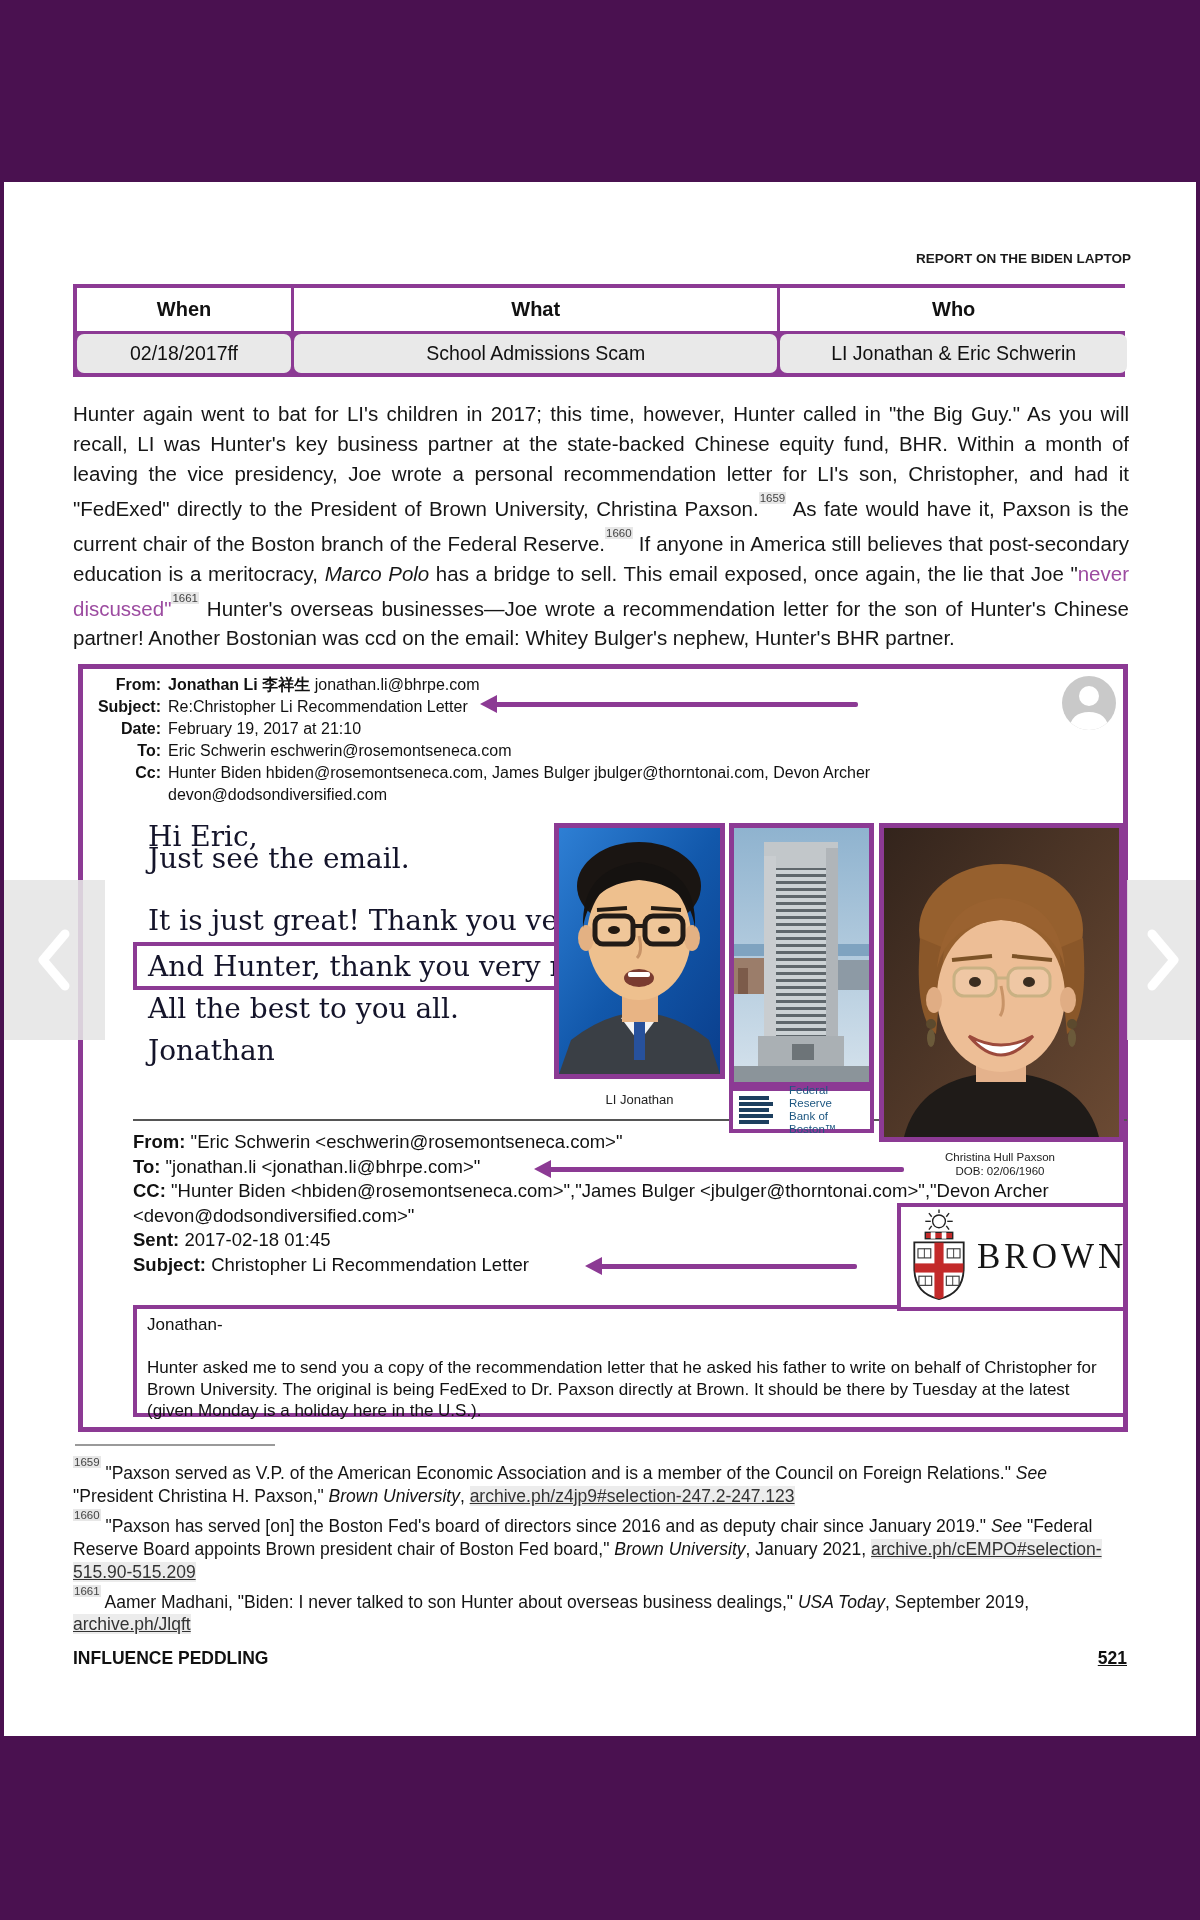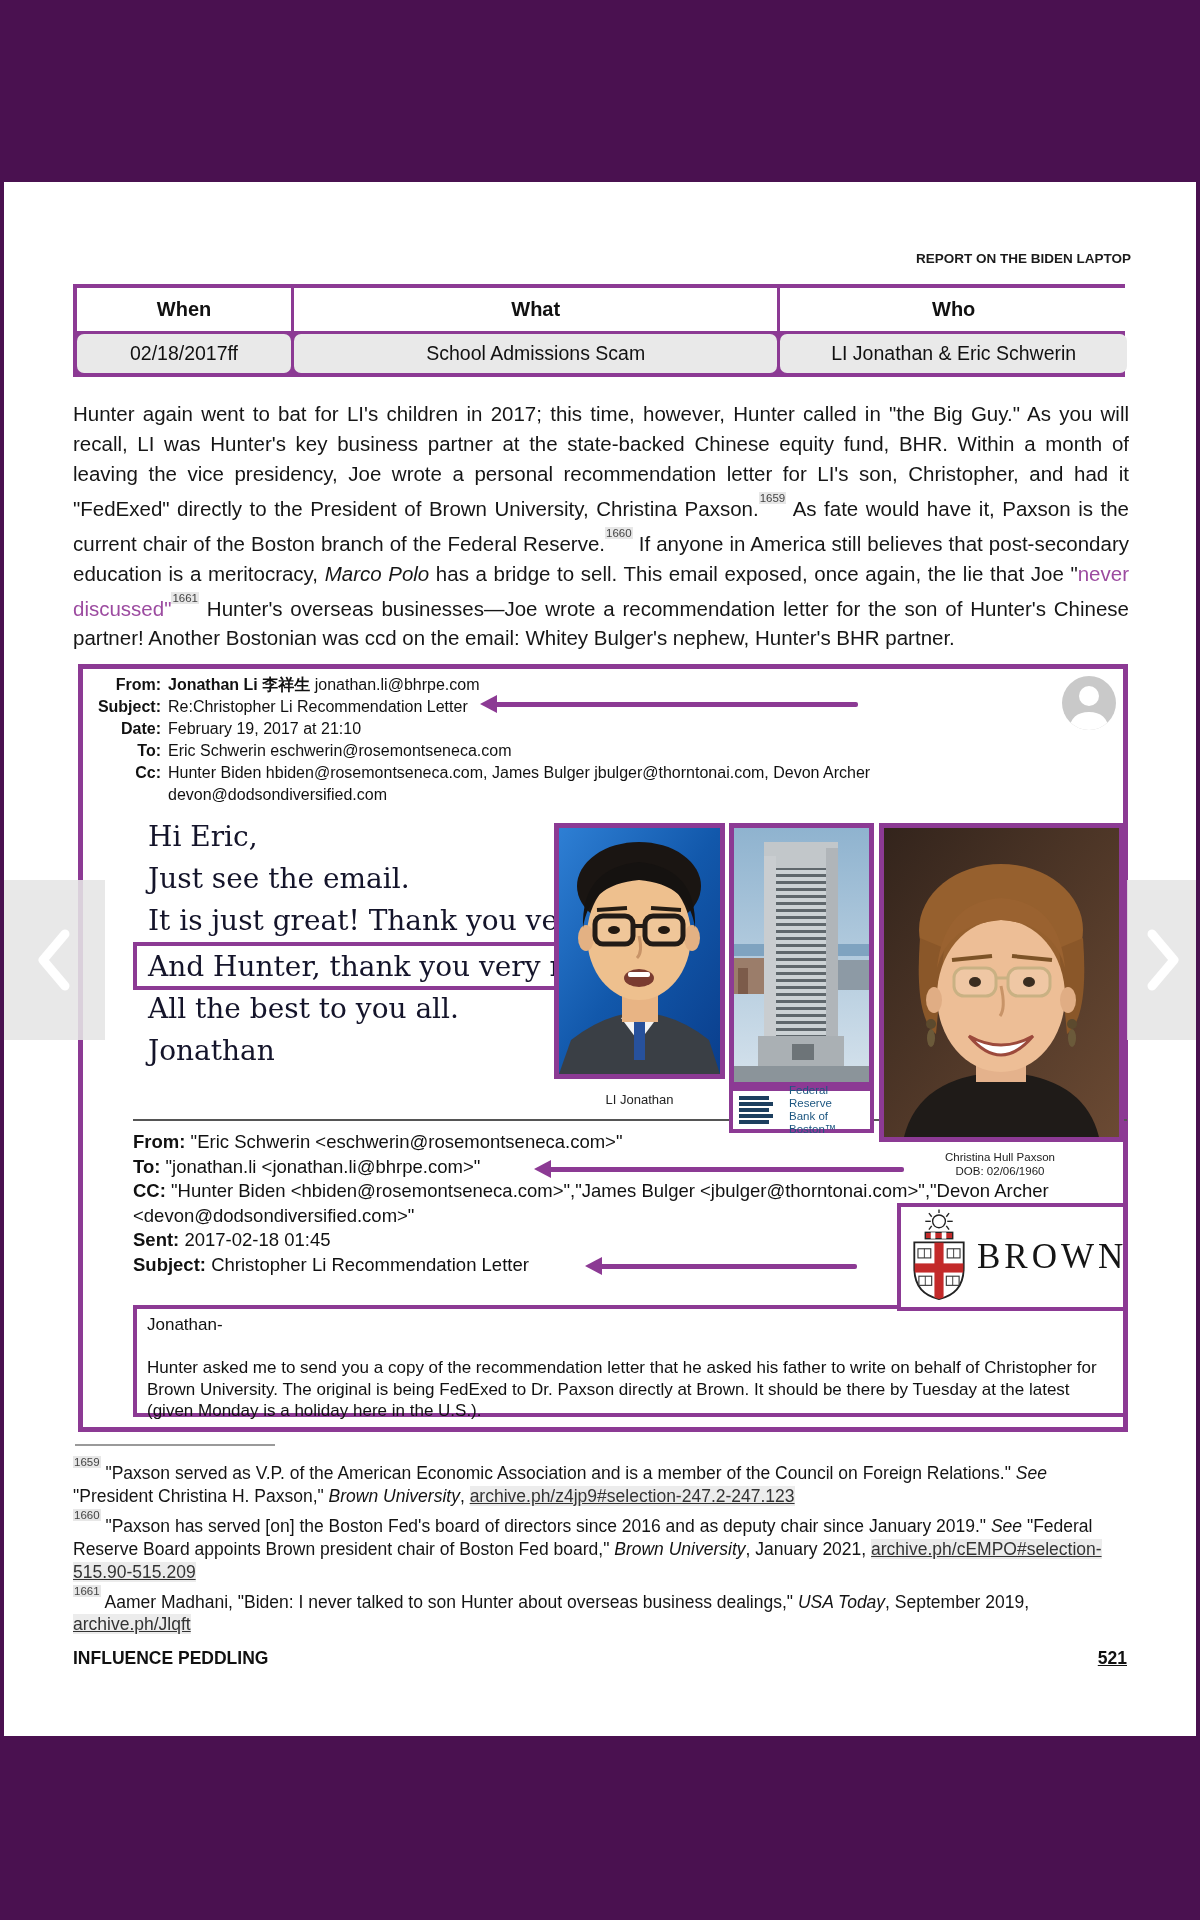--- a/index.html
+++ b/index.html
@@ -147,21 +147,21 @@
   <div class="parrow" style="left:534px;top:1160px;width:370px;">
     <span class="head"></span>
     <span class="shaft"></span>
   </div>
   <div class="parrow" style="left:585px;top:1257px;width:272px;">
     <span class="head"></span>
     <span class="shaft"></span>
   </div>
 
   <div class="scriptline" style="top:820px;">Hi Eric,</div>
-  <div class="scriptline" style="top:862px;">Just see the email.</div>
+  <div class="scriptline" style="top:842px;">Just see the email.</div>
   <div class="scriptline" style="top:904px;">It is just great! Thank you very mu</div>
   <div class="scriptline" style="top:950px;">And Hunter, thank you very much</div>
   <div class="scriptline" style="top:992px;">All the best to you all.</div>
   <div class="scriptline" style="top:1034px;">Jonathan</div>
   <div class="hlbox"></div>
 
   <div class="photo" id="photo-li">
     <svg viewBox="0 0 161 246" preserveAspectRatio="none">
       <defs>
           <linearGradient id="bgblue" x1="0" y1="0" x2="1" y2="1">

